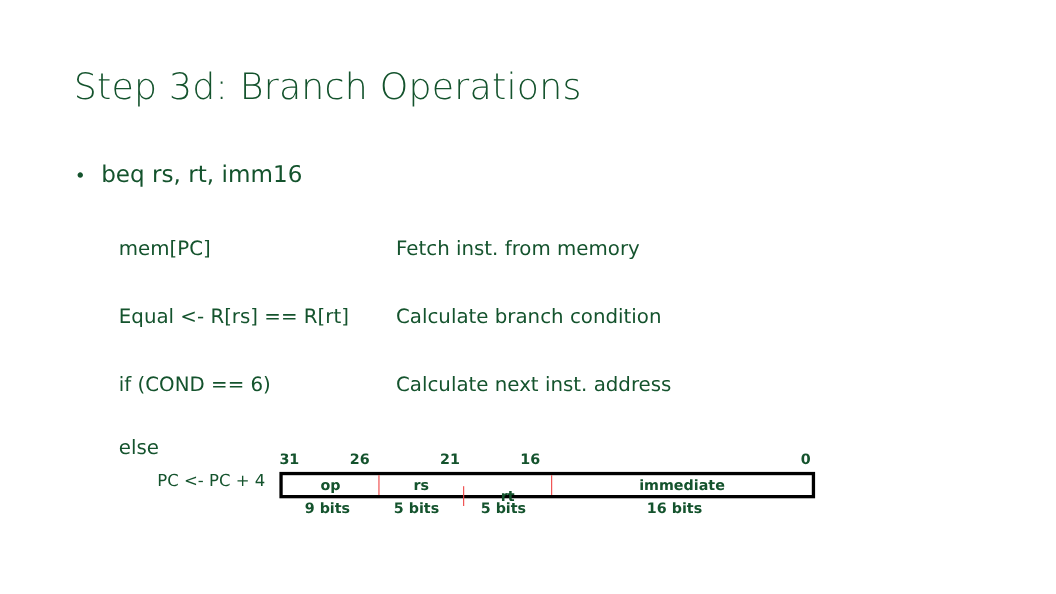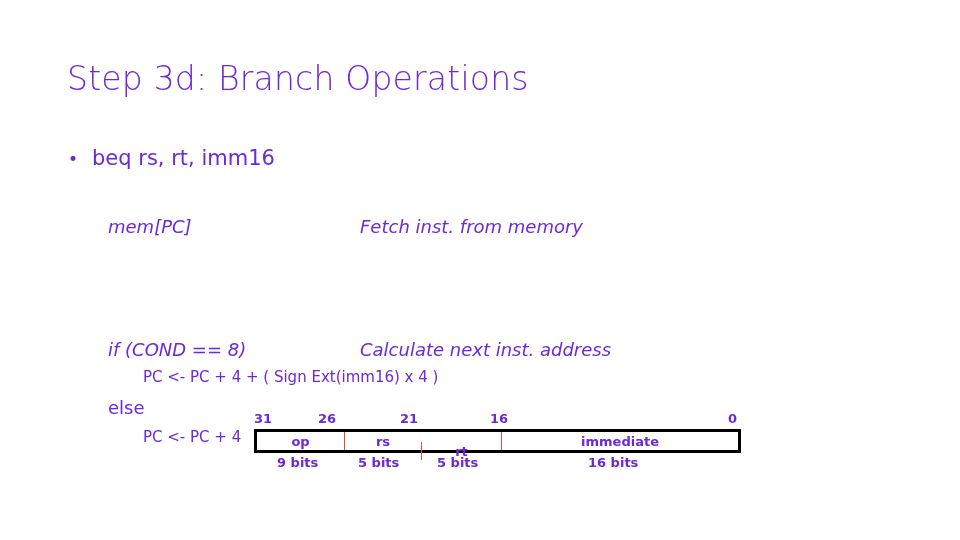--- a/index.html
+++ b/index.html
@@ -7,21 +7,21 @@
     padding: 0;
     background: #ffffff;
   }
   #slide {
     position: relative;
     width: 960px;
     height: 472px;
     background: #ffffff;
     overflow: hidden;
     font-family: "DejaVu Sans", "Liberation Sans", sans-serif;
-    color: #6d28d9;
+    color: #14532d;
   }
 
   
   #slide-title {
     position: absolute;
     left: 67px;
     top: 60px;
     font-size: 33px;
     font-weight: 300;
     letter-spacing: 0.2px;
@@ -47,21 +47,20 @@
   }
   .bullet-text { display: inline-block; }
 
   
   .code-row {
     position: absolute;
     left: 108px;
     font-size: 18px;
     white-space: nowrap;
     line-height: 1.2;
-    font-style: italic;
   }
   .code-row .col-left {
     display: inline-block;
     width: 252px;
     vertical-align: top;
   }
   .code-row .col-right {
     display: inline-block;
     vertical-align: top;
   }
@@ -157,38 +156,40 @@
 
   <div class="bullet-row">
     <span class="bullet-dot">•</span>
     <span class="bullet-text">beq  rs, rt, imm16</span>
   </div>
 
   <div class="code-row" id="row-mem">
     <span class="col-left">mem[PC]</span><span class="col-right">Fetch inst. from memory</span>
   </div>
 
+  <div class="code-row" id="row-equal">
+    <span class="col-left">Equal &lt;- R[rs] == R[rt]</span><span class="col-right">Calculate branch condition</span>
+  </div>
 
   <div class="code-row" id="row-if">
-    <span class="col-left">if (COND == 8)</span><span class="col-right">Calculate next inst. address</span>
-  </div>
-
-  <div class="sub-line" id="row-pc-taken">PC  &lt;-  PC + 4 + ( Sign Ext(imm16) x 4 )</div>
+    <span class="col-left">if (COND == 6)</span><span class="col-right">Calculate next inst. address</span>
+  </div>
+
 
   <div id="row-else">else</div>
 
   <div id="row-pc-seq">PC  &lt;-  PC + 4</div>
 
   <div id="instr-figure">
 
     <div id="bit-labels">
       <span class="bit-label" style="left:0px;">31</span>
       <span class="bit-label" style="left:64px;">26</span>
       <span class="bit-label" style="left:146px;">21</span>
-      <span class="bit-label" style="left:236px;">16</span>
+      <span class="bit-label" style="left:219px;">16</span>
       <span class="bit-label" style="left:474px;">0</span>
     </div>
 
     <div id="instr-box">
       <div class="instr-field" id="field-op">op</div>
       <div class="instr-field" id="field-rs">rs</div>
       <div class="instr-field" id="field-rt">rt</div>
       <div class="instr-field" id="field-immediate">immediate</div>
     </div>
 

